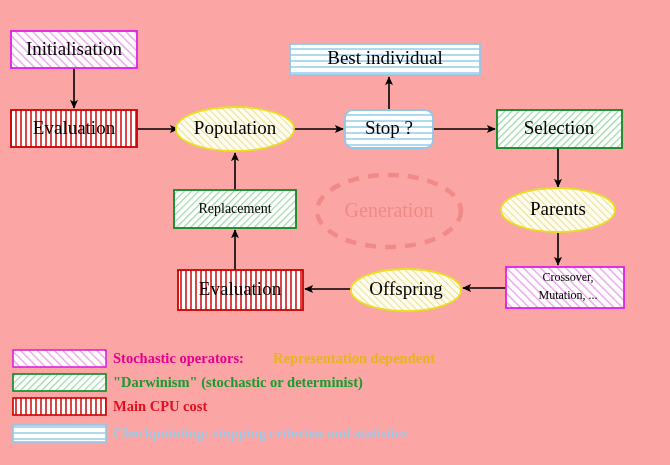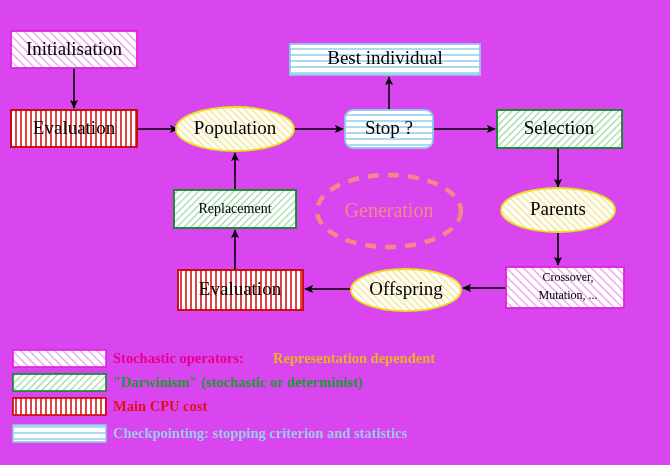--- a/index.html
+++ b/index.html
@@ -7,21 +7,21 @@
     padding: 0;
     background: #ffffff;
   }
   body {
     font-family: "Liberation Serif", "DejaVu Serif", serif;
   }
   #canvas {
     position: relative;
     width: 670px;
     height: 465px;
-    background: #d946ef;
+    background: #fca5a5;
     overflow: hidden;
   }
   svg#diagram {
     position: absolute;
     left: 0;
     top: 0;
     width: 670px;
     height: 465px;
   }
   .node-label {

